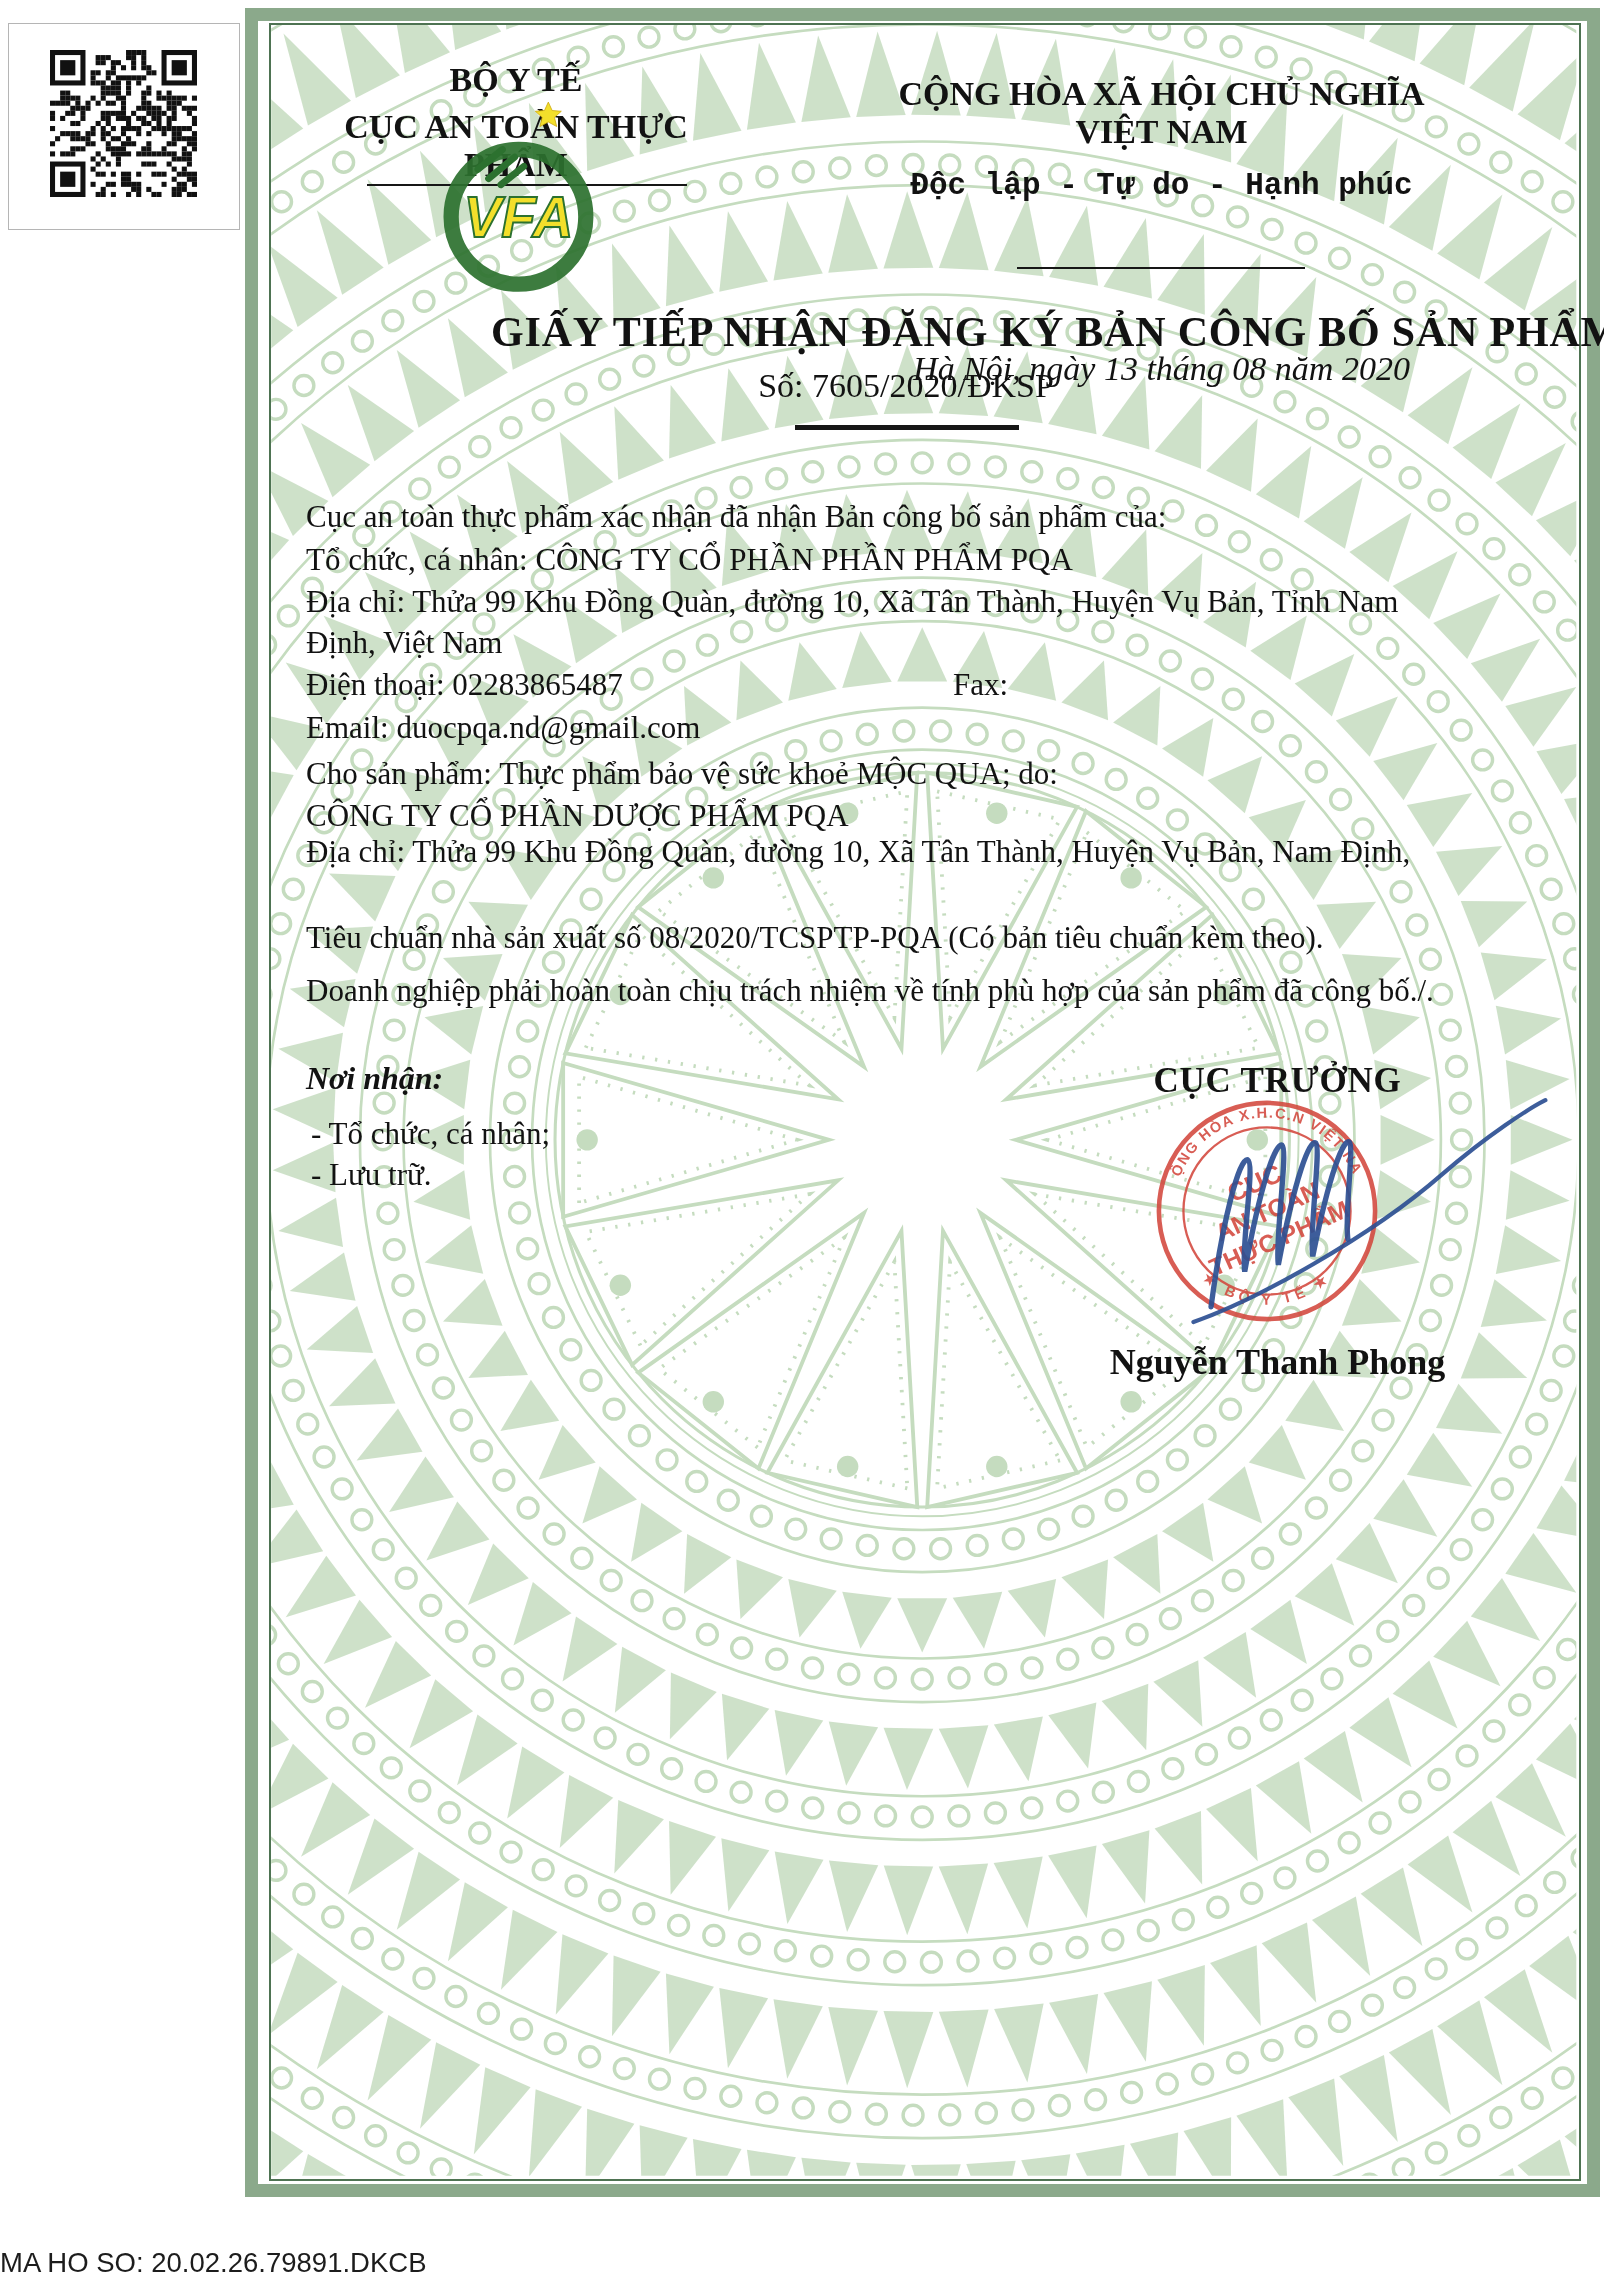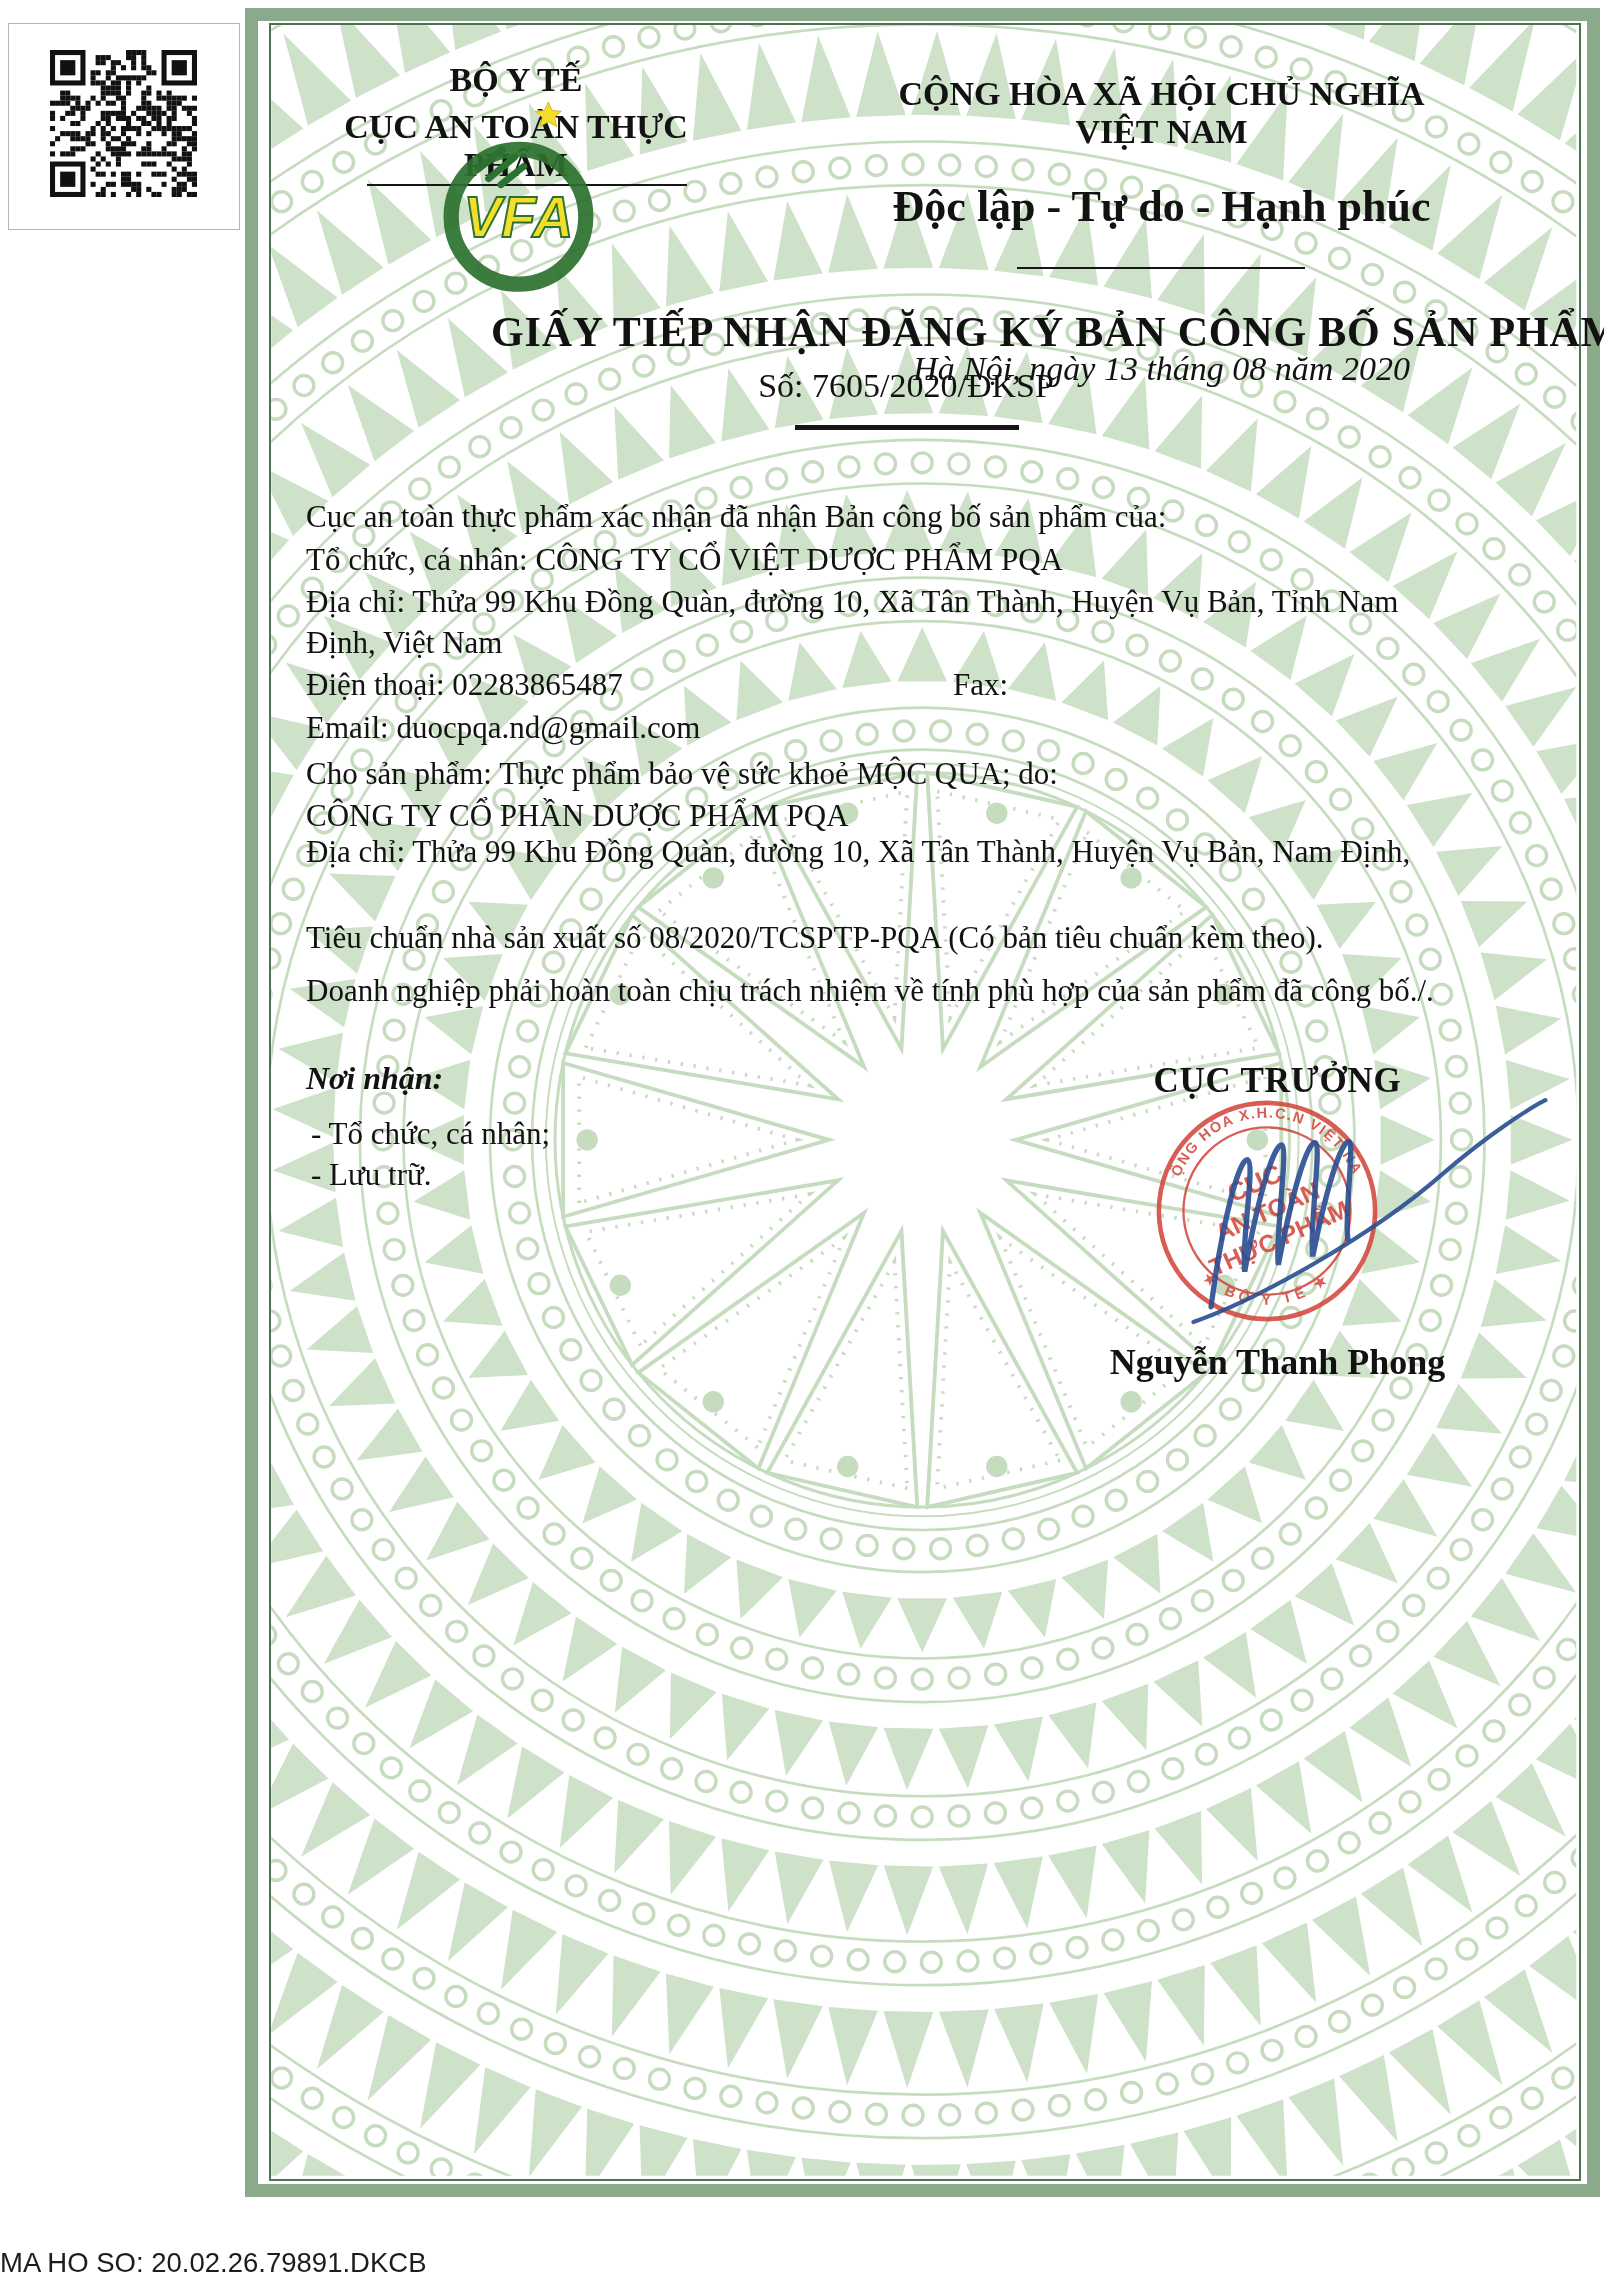--- a/index.html
+++ b/index.html
@@ -14,21 +14,21 @@
   
   .qr-card{position:absolute;left:7.7px;top:23px;width:230px;height:205px;background:#fff;
            border:1.5px solid #b5b5b5;}
   .qr-card svg{position:absolute;left:41px;top:26px;}
   
   .hdr-left{position:absolute;left:302px;top:61px;width:428px;text-align:center;}
   .hdr-left .l1{font-size:34px;font-weight:bold;}
   .hdr-left .l2{font-size:34px;font-weight:bold;margin-top:9.2px;}
   .hdr-right{position:absolute;left:880px;top:75px;width:563px;text-align:center;}
   .hdr-right .l1{font-size:34px;font-weight:bold;}
-  .hdr-right .l2{font-size:44px;font-weight:bold;margin-top:30px;}
+  .hdr-right .l2{font-size:31px;font-weight:bold;margin-top:17px;font-family:Liberation Mono, monospace;}
   .hdr-right .date{position:absolute;left:0;top:275px;width:563px;font-size:34px;font-style:italic;}
   .rule{position:absolute;background:#161616;}
   .vfa{position:absolute;left:432px;top:99px;}
   
   .doc-title{position:absolute;left:269px;top:308px;width:1574px;text-align:center;
              font-size:42px;font-weight:bold;letter-spacing:0.8px;}
   .doc-number{position:absolute;left:269px;top:367px;width:1274px;text-align:center;font-size:34px;}
   
   .bline{position:absolute;left:306px;width:1224px;font-size:31px;white-space:nowrap;}
   .fax{position:absolute;left:647px;top:0;}
@@ -1785,21 +1785,21 @@
     <div class="l2">Độc lập - Tự do - Hạnh phúc</div>
     <div class="date">Hà Nội, ngày 13 tháng 08 năm 2020</div>
   </div>
   <div class="rule" style="left:1017px;top:267px;width:288px;height:2.3px;"></div>
 
   <div class="doc-title">GIẤY TIẾP NHẬN ĐĂNG KÝ BẢN CÔNG BỐ SẢN PHẨM</div>
   <div class="doc-number">Số: 7605/2020/ĐKSP</div>
   <div class="rule" style="left:795px;top:425px;width:224px;height:4.6px;"></div>
 
   <div class="bline" style="top:499px">Cục an toàn thực phẩm xác nhận đã nhận Bản công bố sản phẩm của:</div>
-  <div class="bline" style="top:542px">Tổ chức, cá nhân: CÔNG TY CỔ VIỆT DƯỢC PHẨM PQA</div>
+  <div class="bline" style="top:542px">Tổ chức, cá nhân: CÔNG TY CỔ PHẦN PHẦN PHẨM PQA</div>
   <div class="bline" style="top:584px">Địa chỉ: Thửa 99 Khu Đồng Quàn, đường 10, Xã Tân Thành, Huyện Vụ Bản, Tỉnh Nam</div>
   <div class="bline" style="top:625px">Định, Việt Nam</div>
   <div class="bline" style="top:667px">
     <span>Điện thoại: 02283865487</span>
     <span class="fax">Fax:</span>
   </div>
   <div class="bline" style="top:710px">Email: duocpqa.nd@gmail.com</div>
   <div class="bline" style="top:756px">Cho sản phẩm: Thực phẩm bảo vệ sức khoẻ MỘC QUA; do:</div>
   <div class="bline" style="top:798px">CÔNG TY CỔ PHẦN DƯỢC PHẨM PQA</div>
   <div class="bline" style="top:834px">Địa chỉ: Thửa 99 Khu Đồng Quàn, đường 10, Xã Tân Thành, Huyện Vụ Bản, Nam Định,</div>

